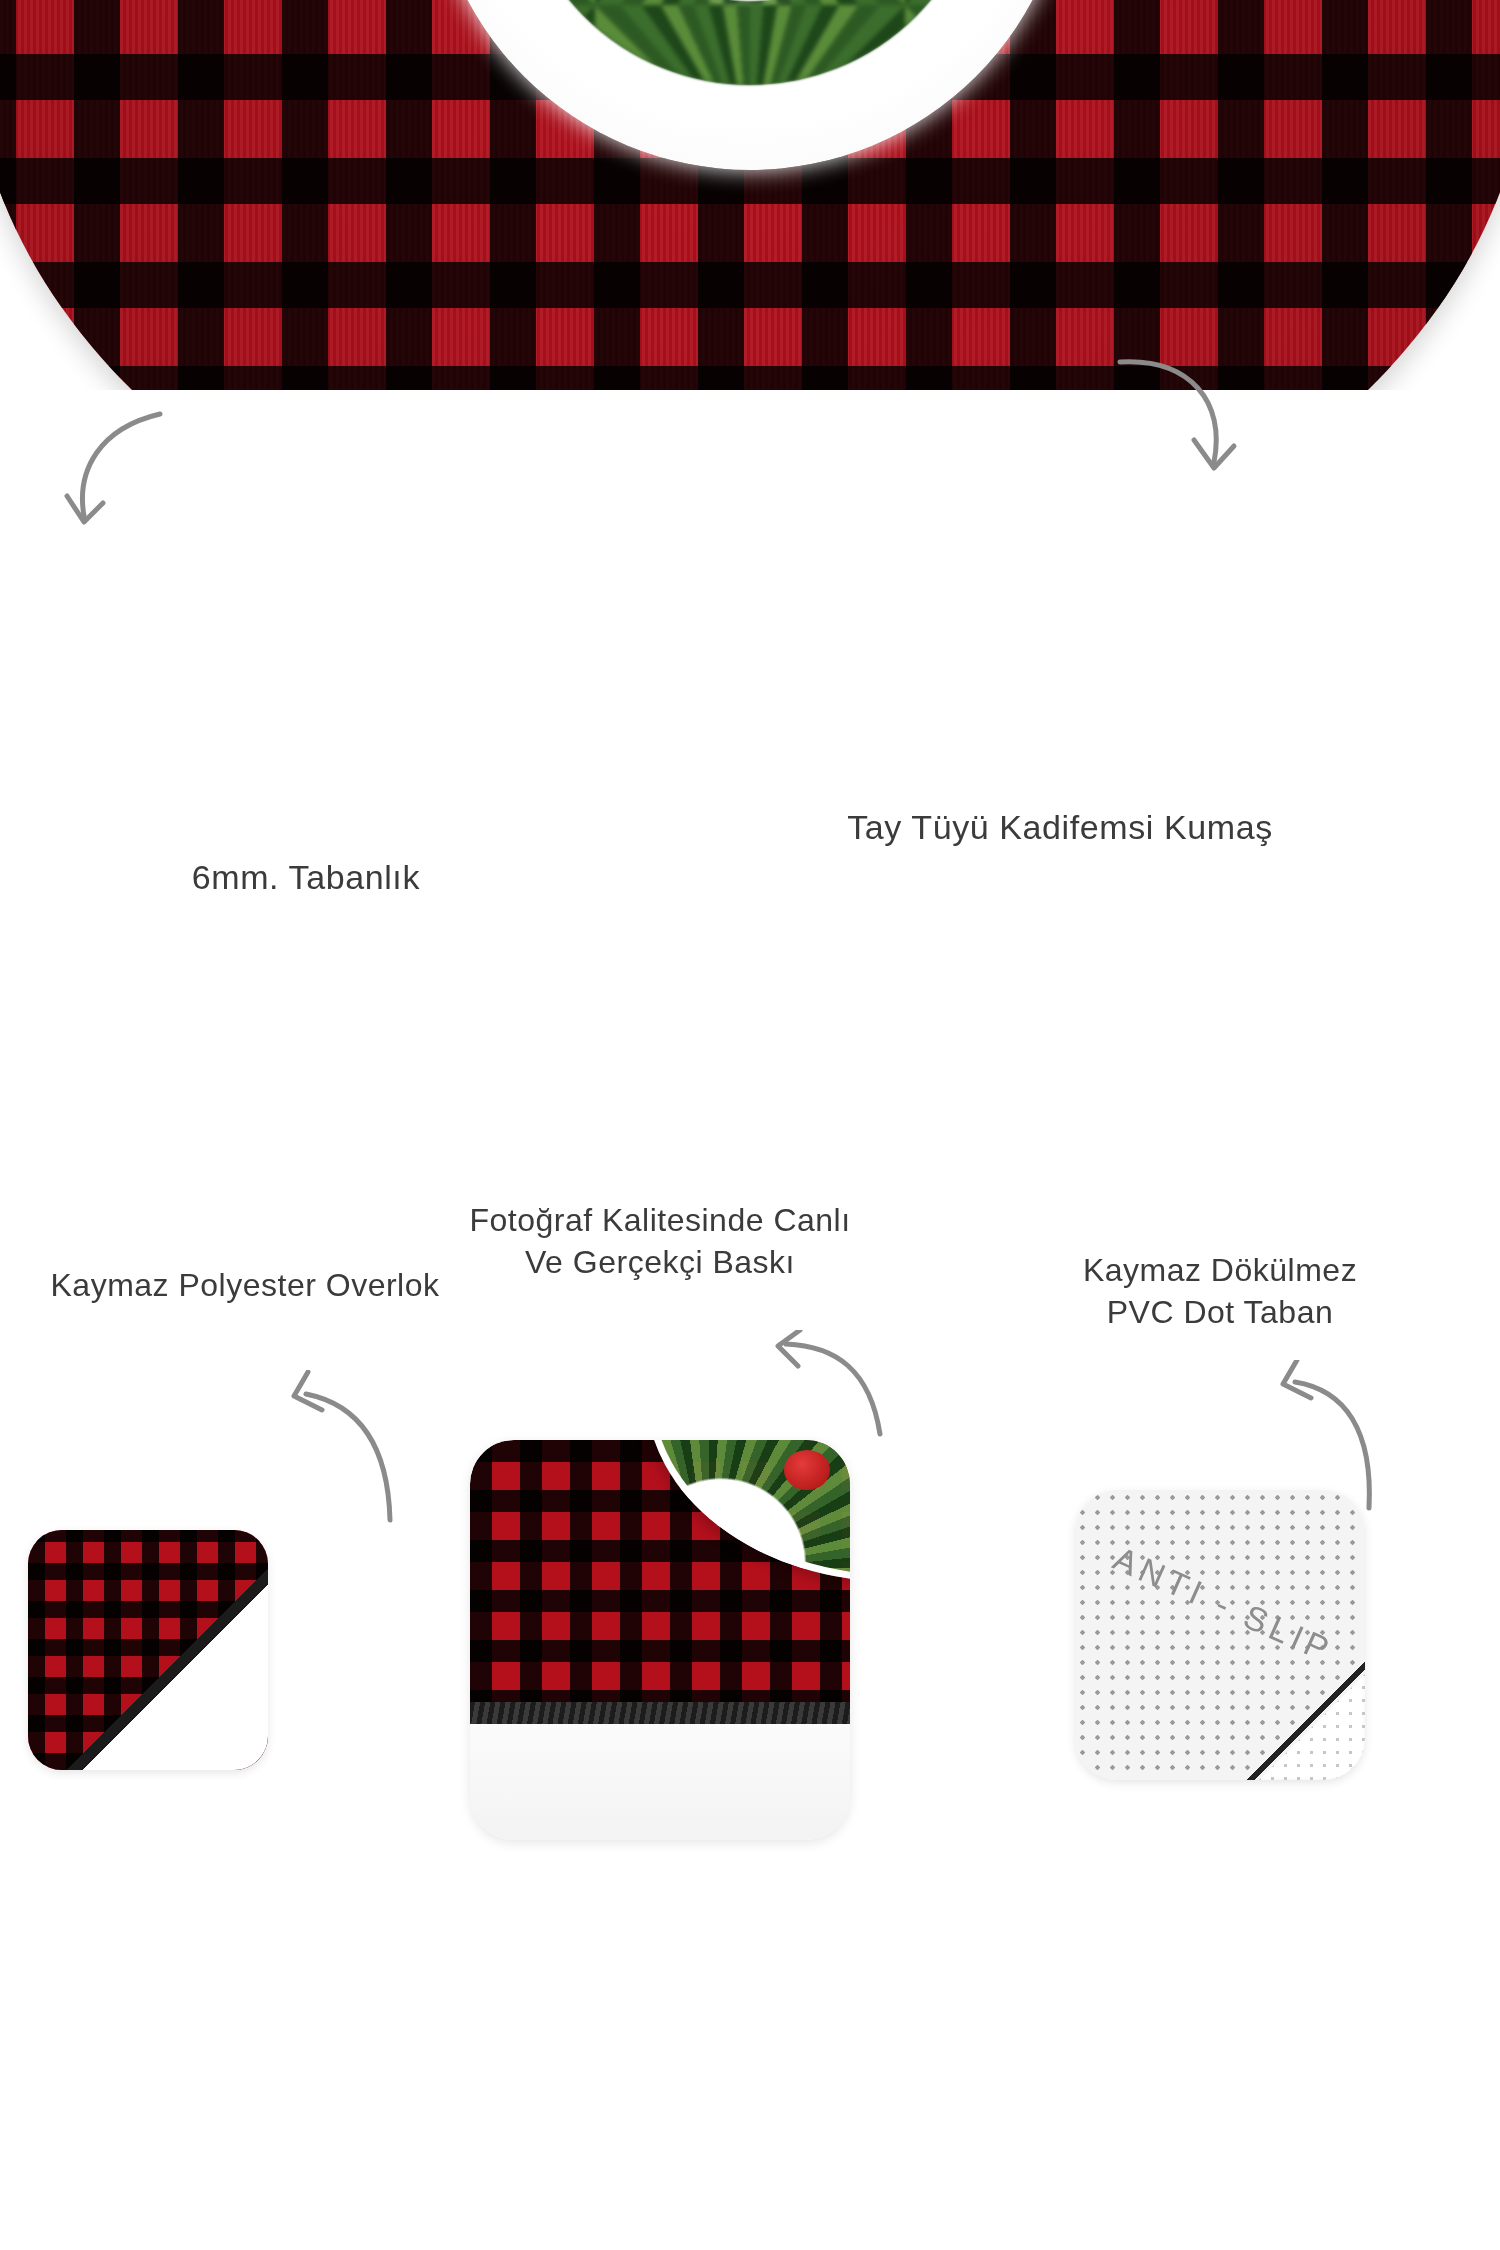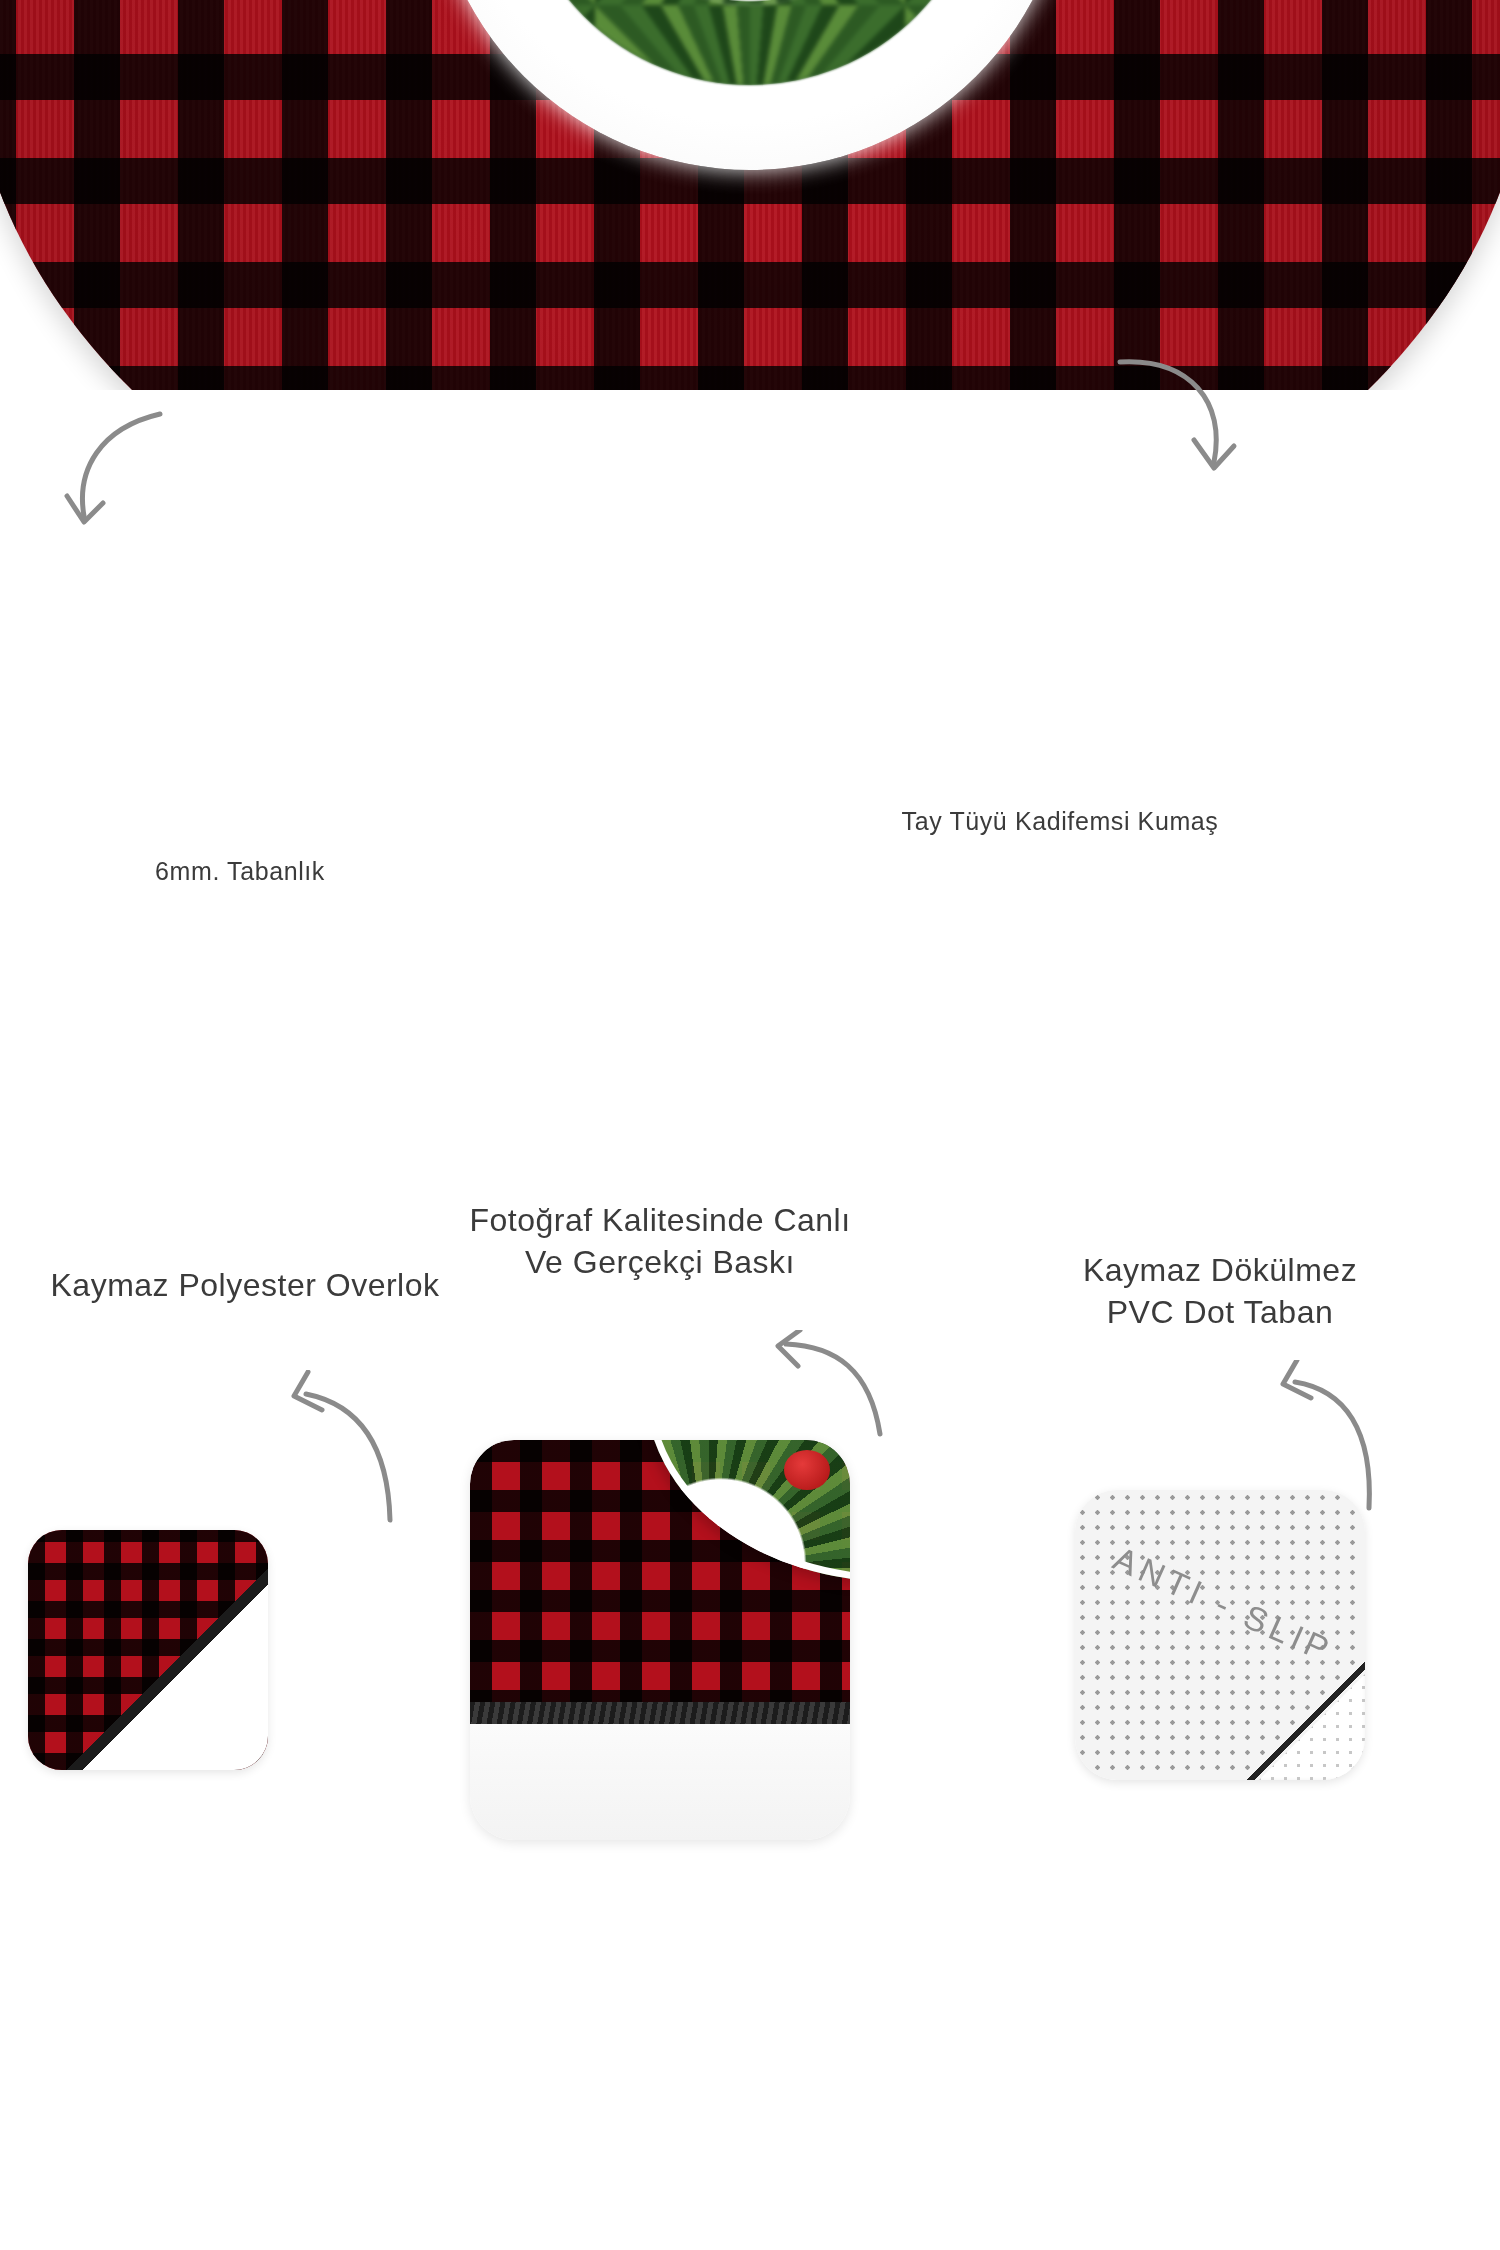--- a/index.html
+++ b/index.html
@@ -157,21 +157,21 @@
   
   .arrow {
     position: absolute;
     pointer-events: none;
   }
 
   
   .label {
     position: absolute;
     color: #3b3b3b;
-    font-size: 25px;
+    font-size: 34px;
     letter-spacing: .6px;
     line-height: 1.32;
     text-align: center;
     white-space: pre-line;
   }
 
   
   .cards {
     position: absolute;
     left: 0;
@@ -341,21 +341,21 @@
     <path d="M120 14 C 60 28, 36 70, 44 116" fill="none" stroke="#8b8b8b" stroke-width="5" stroke-linecap="round"></path>
     <path d="M27 96 L44 122 L63 103" fill="none" stroke="#8b8b8b" stroke-width="5" stroke-linecap="round" stroke-linejoin="round"></path>
   </svg>
 
   <svg class="arrow" style="left:1090px; top:340px;" width="160" height="160" viewBox="0 0 160 160">
     <path d="M30 22 C 100 18, 136 62, 124 122" fill="none" stroke="#8b8b8b" stroke-width="5" stroke-linecap="round"></path>
     <path d="M104 100 L124 128 L144 106" fill="none" stroke="#8b8b8b" stroke-width="5" stroke-linecap="round" stroke-linejoin="round"></path>
   </svg>
 </section>
 
-<div class="label" style="left:60px; top:855px; width:360px;">6mm. Tabanlık</div>
+<div class="label" style="left:60px; top:855px; width:360px;text-align:right;">6mm. Tabanlık</div>
 
 <div class="label" style="left:780px; top:805px; width:560px;">Tay Tüyü Kadifemsi Kumaş</div>
 
 <section class="cards"></section>
 
 <div class="card-title" style="left:10px; top:1265px; width:470px; text-align:center;">Kaymaz Polyester Overlok</div>
 
 <div class="card-title" style="left:440px; top:1200px; width:440px;">Fotoğraf Kalitesinde Canlı
 Ve Gerçekçi Baskı</div>
 

